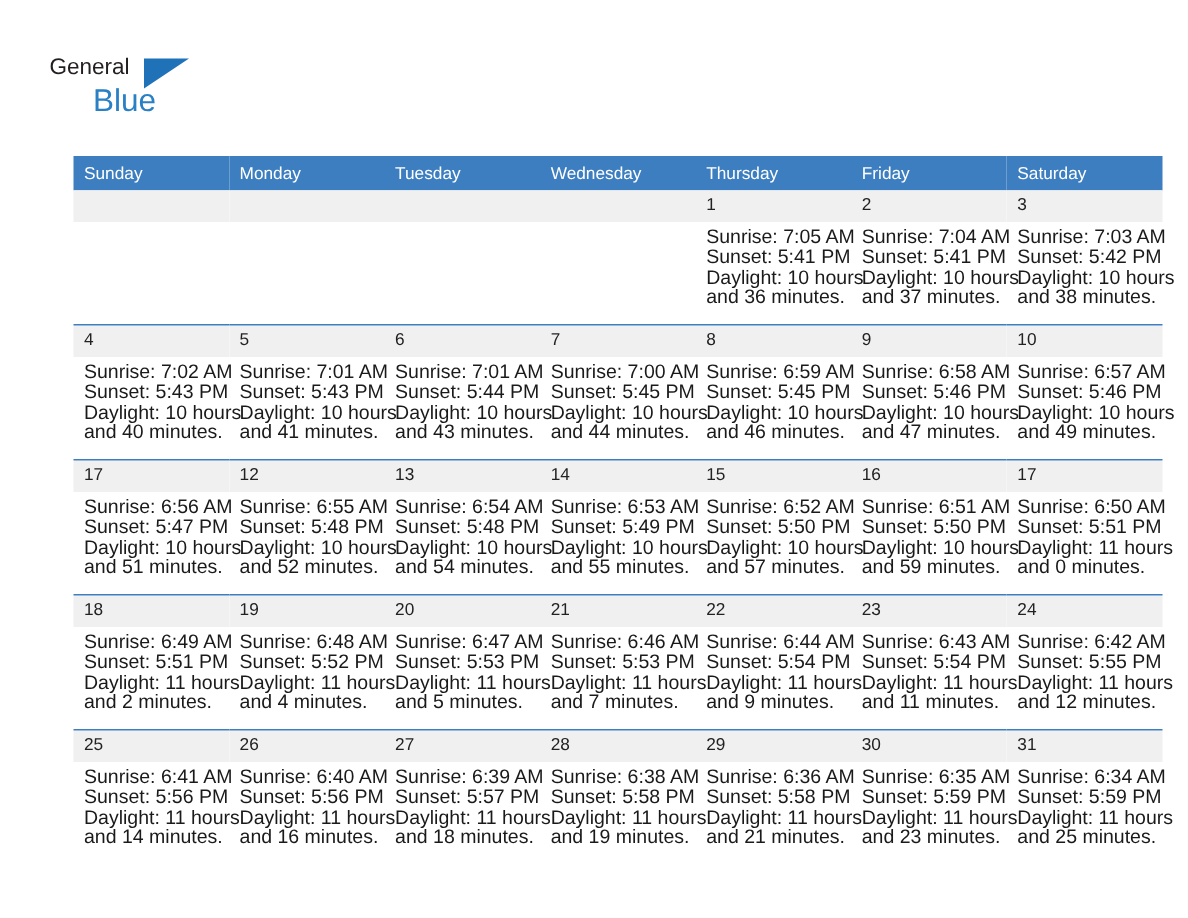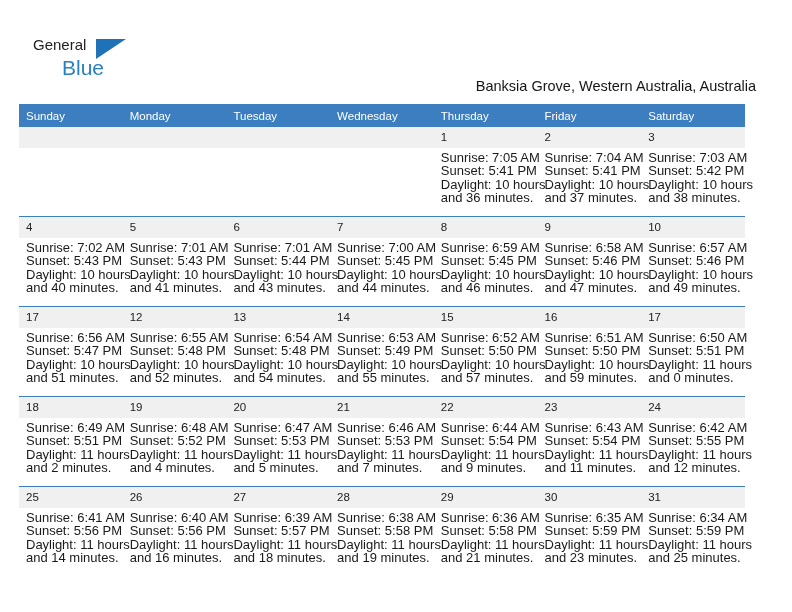--- a/index.html
+++ b/index.html
@@ -79,21 +79,21 @@
     top: 78px;
     font-size: 14.5px;
     color: #161616;
     text-align: right;
     white-space: nowrap;
   }
 
   
   .calendar {
     position: absolute;
-    left: 19px;
+    left: 49px;
     top: 104px;
     width: 726px;
     border-collapse: collapse;
     table-layout: fixed;
   }
   .calendar th {
     background: #3c7ebf;
     color: #ffffff;
     font-size: 11.5px;
     font-weight: normal;
@@ -139,21 +139,20 @@
 <body>
 
 <div class="page">
 
   <div class="header">
     <div class="logo">
       <span class="logo-general">General</span>
       <span class="logo-triangle"></span>
       <span class="logo-blue">Blue</span>
     </div>
-    <div class="subtitle">Banksia Grove, Western Australia, Australia</div>
   </div>
 
   <table class="calendar">
     <thead>
       <tr>
         <th>Sunday</th>
         <th>Monday</th>
         <th>Tuesday</th>
         <th>Wednesday</th>
         <th>Thursday</th>

